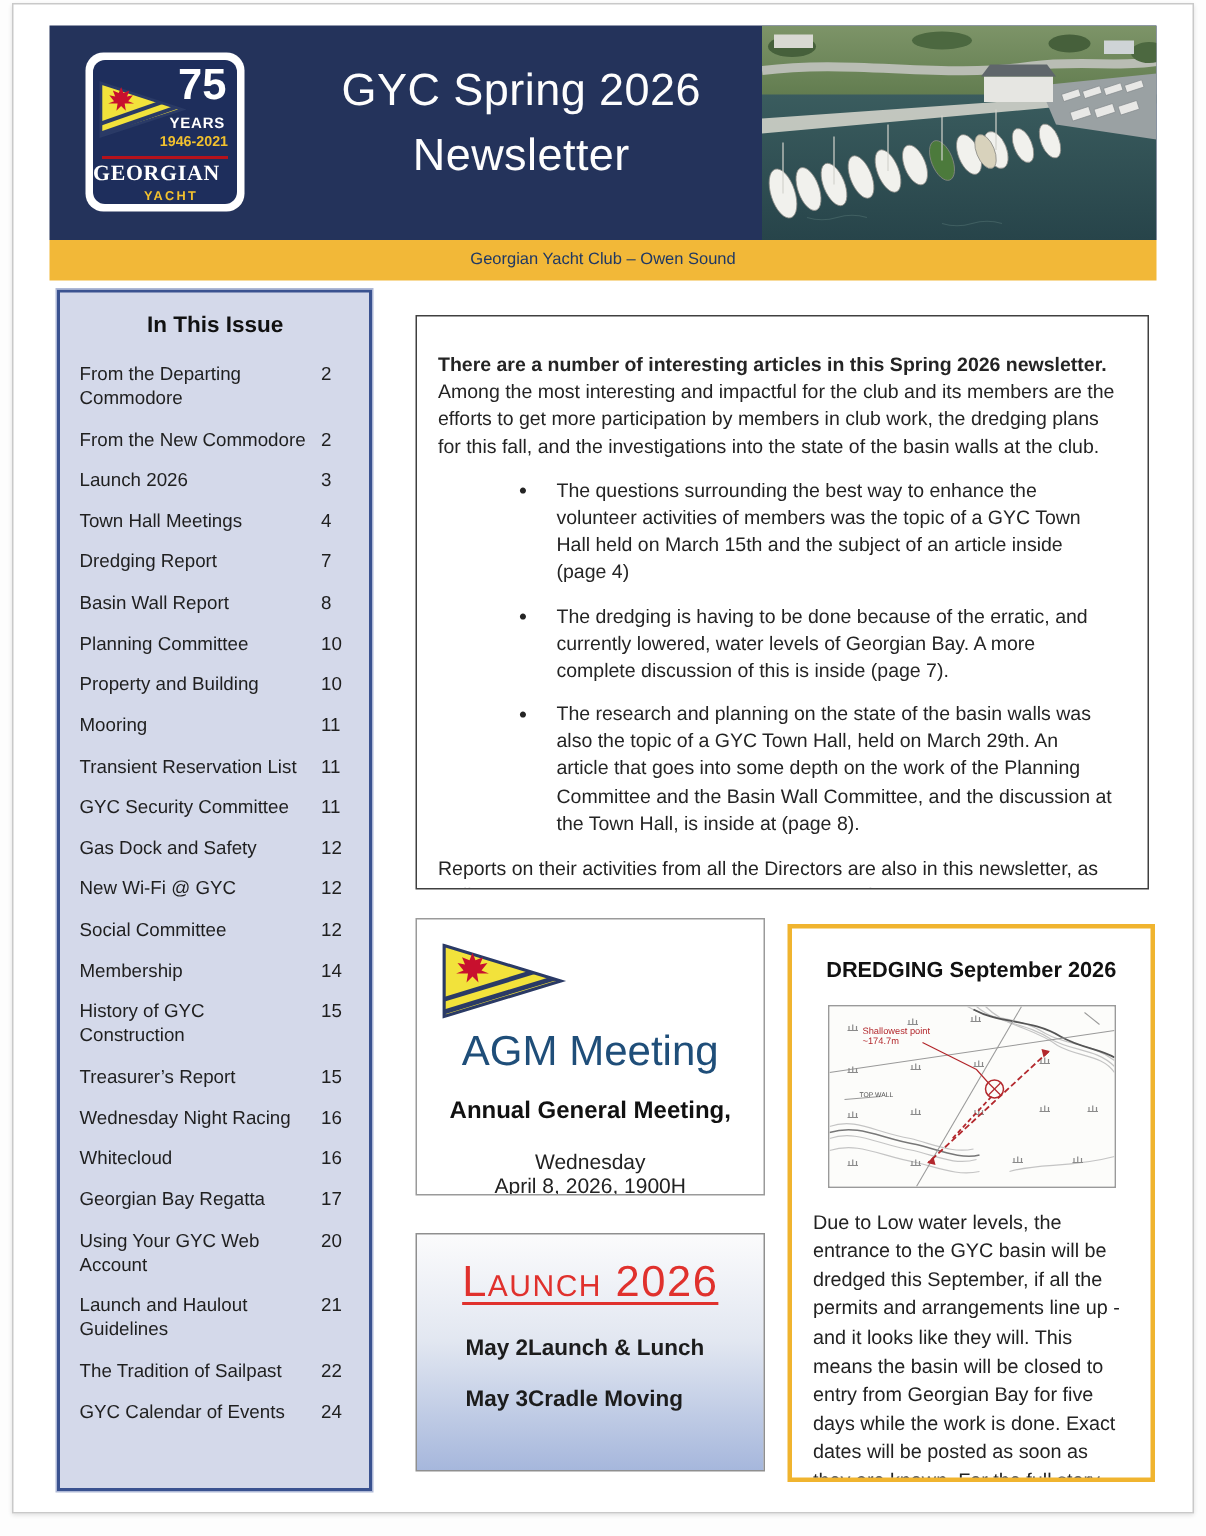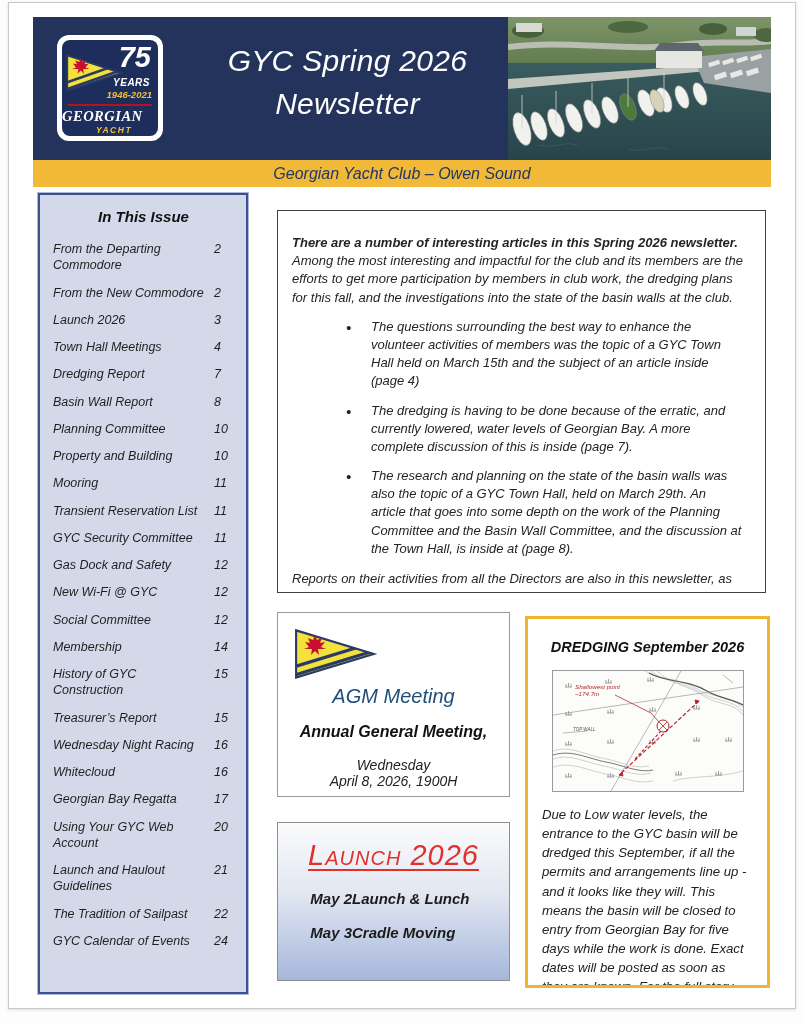--- a/index.html
+++ b/index.html
@@ -1,17 +1,17 @@
 <!DOCTYPE html>
 <html><head>
 <meta charset="utf-8">
 <style>
   html,body{margin:0;padding:0;background:#ffffff;}
   body{font-family:"Liberation Sans","DejaVu Sans",sans-serif;-webkit-font-smoothing:antialiased;}
-  .stage{position:relative;width:804px;height:1024px;background:#fdfdfd;overflow:hidden;font-style:italic;}
+  .stage{position:relative;width:804px;height:1024px;background:#fdfdfd;overflow:hidden;}
   .page{position:absolute;left:8px;top:2px;width:786px;height:1005px;background:#ffffff;
         border:1px solid #c9c9c9;box-shadow:0 1px 3px rgba(0,0,0,.12);}
 
   
   .header{position:absolute;left:24px;top:14px;width:738px;height:143px;background:#24335B;}
   .header-title{position:absolute;left:142px;top:22px;width:345px;text-align:center;
                 color:#fdfdfd;font-size:30px;line-height:43px;font-weight:400;letter-spacing:.3px;}
   .photo{position:absolute;right:0;top:0;width:263px;height:143px;overflow:hidden;}
 
   
@@ -24,21 +24,21 @@
   .logo-dates{position:absolute;right:6px;top:49px;color:#F2C12E;font-size:9.5px;font-weight:bold;}
   .logo-rule{position:absolute;left:6px;right:6px;top:64px;height:2px;background:#B5121B;}
   .logo-name{position:absolute;left:0;right:0;top:68px;text-align:left;color:#ffffff;
         font-family:"Liberation Serif",serif;font-size:14.5px;font-weight:bold;letter-spacing:.5px;}
   .logo-sub{position:absolute;left:0;right:16px;top:85px;text-align:center;color:#F2C12E;
         font-size:8.5px;font-weight:bold;letter-spacing:1.5px;margin-left:24px;}
   .logo-burgee{position:absolute;left:3px;top:8px;width:60px;height:50px;}
 
   
   .banner{position:absolute;left:24px;top:157px;width:738px;height:27px;background:#F2B838;
-          color:#1F3864;font-size:16px;line-height:27px;text-align:center;}
+          color:#1F3864;font-size:11px;line-height:27px;text-align:center;}
 
   
   .toc{position:absolute;left:29px;top:190px;width:210px;height:801px;background:#D4D9EA;
        border:2px solid #3A5290;outline:1px solid #aeb8d6;box-sizing:border-box;
        padding:13px 12px 8px 13px;overflow:hidden;}
   .toc h2{margin:0 0 16px 0;text-align:center;font-size:15px;color:#111;}
   .toc-item{display:flex;align-items:flex-start;margin-bottom:11px;font-size:12.5px;
             line-height:1.3;color:#1f1f1f;}
   .toc-label{flex:1;padding-right:6px;}
   .toc-page{width:20px;}
@@ -50,21 +50,21 @@
   .intro p{margin:0;}
   .intro ul{margin:11px 0;padding:0;list-style:none;}
   .intro li{position:relative;padding-left:79px;padding-right:8px;margin-bottom:11px;}
   .intro li::before{content:'\2022';position:absolute;left:54px;top:-1px;font-size:15px;}
   .intro .closing{margin-top:12px;}
 
   
   .agm{position:absolute;left:268px;top:609px;width:233px;height:185px;background:#fff;
        border:1px solid #9a9a9a;box-sizing:border-box;text-align:center;overflow:hidden;}
   .agm-burgee{position:absolute;left:16px;top:13px;width:84px;height:56px;}
-  .agm-title{margin-top:72px;color:#1F4E79;font-size:20px;}
+  .agm-title{margin-top:72px;color:#1F4E79;font-size:28px;}
   .agm-line1{margin-top:15px;font-size:16px;font-weight:bold;color:#111;}
   .agm-line2{margin-top:16px;font-size:14px;color:#222;}
   .agm-line3{font-size:14px;color:#222;}
 
   
   .launch{position:absolute;left:268px;top:819px;width:233px;height:159px;
           border:1px solid #8f8f8f;box-sizing:border-box;overflow:hidden;
           background:linear-gradient(180deg,#fbfbfc 0%,#e2e7f1 45%,#a6b7dc 100%);}
   .launch-title{margin-top:16px;text-align:center;font-variant:small-caps;color:#E0312D;
           font-size:29px;letter-spacing:1px;text-decoration:underline;text-underline-offset:4px;}

